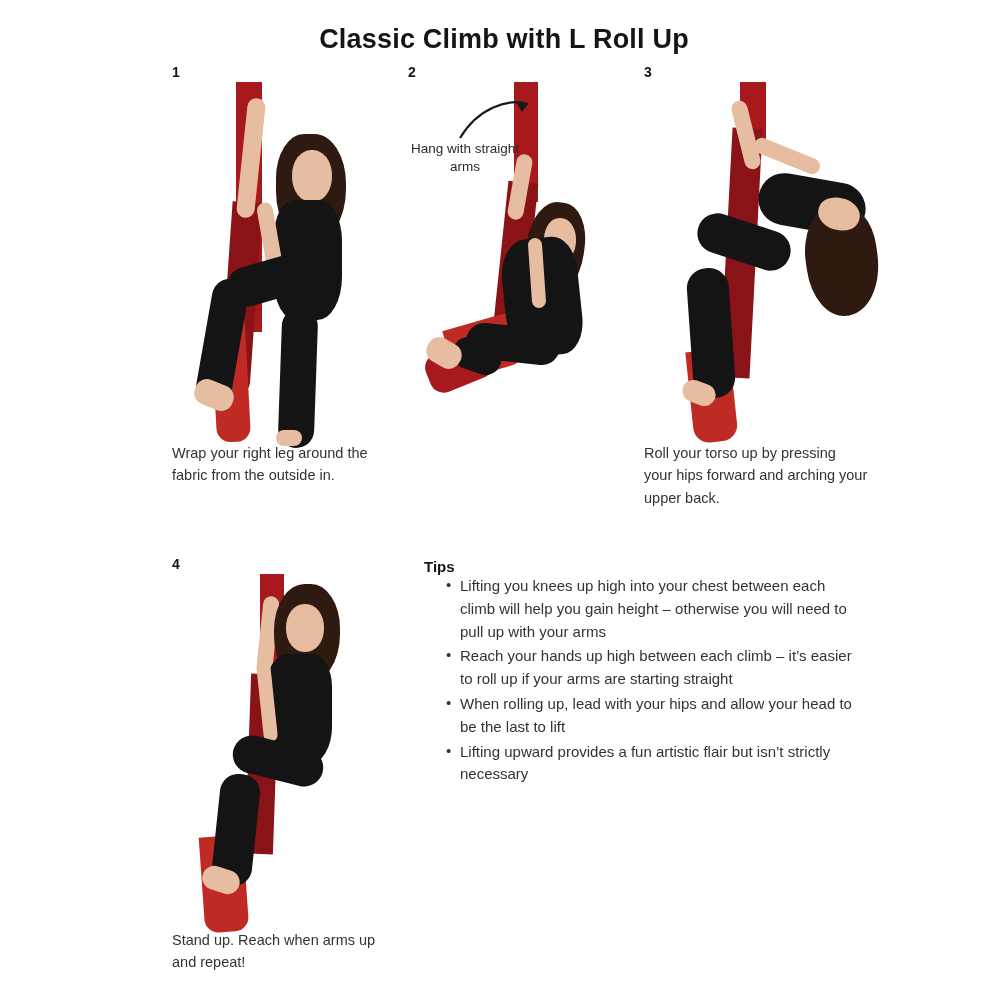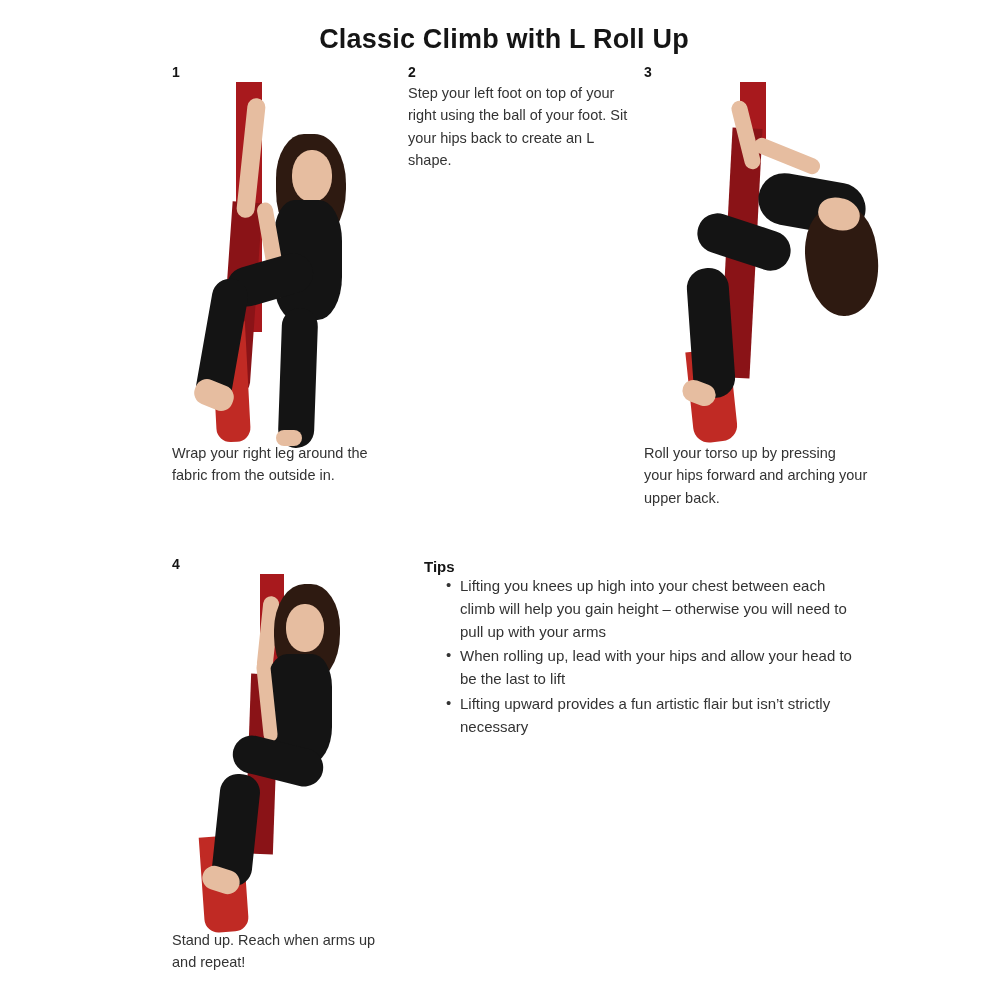--- a/index.html
+++ b/index.html
@@ -168,21 +168,41 @@
         <div class="leo" style="left:36px; top:196px; width:36px; height:128px; border-radius:18px; transform:rotate(10deg);"></div>
         <div class="skin" style="left:26px; top:300px; width:40px; height:26px; border-radius:12px; transform:rotate(22deg);"></div>
         <div class="leo" style="left:112px; top:226px; width:36px; height:140px; border-radius:18px; transform:rotate(2deg);"></div>
         <div class="skin" style="left:108px; top:348px; width:26px; height:16px; border-radius:8px;"></div>
       </div>
       <div class="caption">Wrap your right leg around the fabric from the outside in.</div>
     </div>
 
     <div class="step">
       <div class="step-num">2</div>
-      <div class="caption">Step your left foot on top of your right using the ball of your foot. Sit your hips back to create an L shape.</div>
+      <div class="figure">
+        <div class="silk" style="left:110px; top:0px; width:24px; height:120px;"></div>
+        <div class="silk dark" style="left:96px; top:100px; width:30px; height:160px; transform:rotate(6deg);"></div>
+        <div class="silk light" style="left:44px; top:238px; width:74px; height:52px; transform:rotate(-16deg); border-radius:0 0 16px 16px;"></div>
+        <div class="silk" style="left:22px; top:264px; width:66px; height:40px; transform:rotate(-22deg); border-radius:14px;"></div>
+
+        <div class="annot" style="left:6px; top:58px;">Hang with straight arms</div>
+        <svg class="annot-arrow" style="left:52px; top:14px;" width="80" height="46" viewBox="0 0 80 46">
+          <path d="M4 42 C 22 12, 52 2, 72 8" stroke="#1a1a1a" stroke-width="2.2" fill="none"></path>
+          <path d="M72 8 L 60 6 L 66 16 Z" fill="#1a1a1a"></path>
+        </svg>
+
+        <div class="skin" style="left:108px; top:72px; width:16px; height:66px; border-radius:8px; transform:rotate(10deg);"></div>
+        <div class="hair" style="left:122px; top:120px; width:58px; height:96px; border-radius:46% 44% 50% 48%; transform:rotate(8deg);"></div>
+        <div class="skin" style="left:140px; top:136px; width:32px; height:44px; border-radius:48%;"></div>
+        <div class="leo" style="left:100px; top:156px; width:76px; height:118px; border-radius:34% 30% 30% 36%; transform:rotate(-6deg);"></div>
+        <div class="skin" style="left:126px; top:156px; width:14px; height:70px; border-radius:7px; transform:rotate(-4deg);"></div>
+        <div class="leo" style="left:62px; top:244px; width:94px; height:36px; border-radius:18px; transform:rotate(6deg);"></div>
+        <div class="leo" style="left:48px; top:258px; width:50px; height:32px; border-radius:16px; transform:rotate(20deg);"></div>
+        <div class="skin" style="left:22px; top:258px; width:36px; height:26px; border-radius:12px; transform:rotate(30deg);"></div>
+      </div>
     </div>
 
     <div class="step">
       <div class="step-num">3</div>
       <div class="figure">
         <div class="silk" style="left:100px; top:0px; width:26px; height:60px;"></div>
         <div class="silk dark" style="left:86px; top:46px; width:30px; height:250px; transform:rotate(3deg);"></div>
         <div class="silk light" style="left:50px; top:268px; width:44px; height:92px; transform:rotate(-6deg); border-radius:0 0 16px 16px;"></div>
 
         <div class="skin" style="left:98px; top:18px; width:16px; height:70px; border-radius:8px; transform:rotate(-14deg);"></div>
@@ -215,18 +235,19 @@
       <div class="leo" style="left:48px; top:200px; width:40px; height:112px; border-radius:18px; transform:rotate(6deg);"></div>
       <div class="skin" style="left:34px; top:294px; width:38px; height:24px; border-radius:12px; transform:rotate(18deg);"></div>
     </div>
     <div class="step4-caption">Stand up. Reach when arms up and repeat!</div>
   </div>
 
   <div class="tips">
     <div class="tips-title">Tips</div>
     <ul>
       <li>Lifting you knees up high into your chest between each climb will help you gain height – otherwise you will need to pull up with your arms</li>
+      <li>Reach your hands up high between each climb – it’s easier to roll up if your arms are starting straight</li>
       <li>When rolling up, lead with your hips and allow your head to be the last to lift</li>
       <li>Lifting upward provides a fun artistic flair but isn’t strictly necessary</li>
     </ul>
   </div>
 
 </div>
 
 </body></html>

